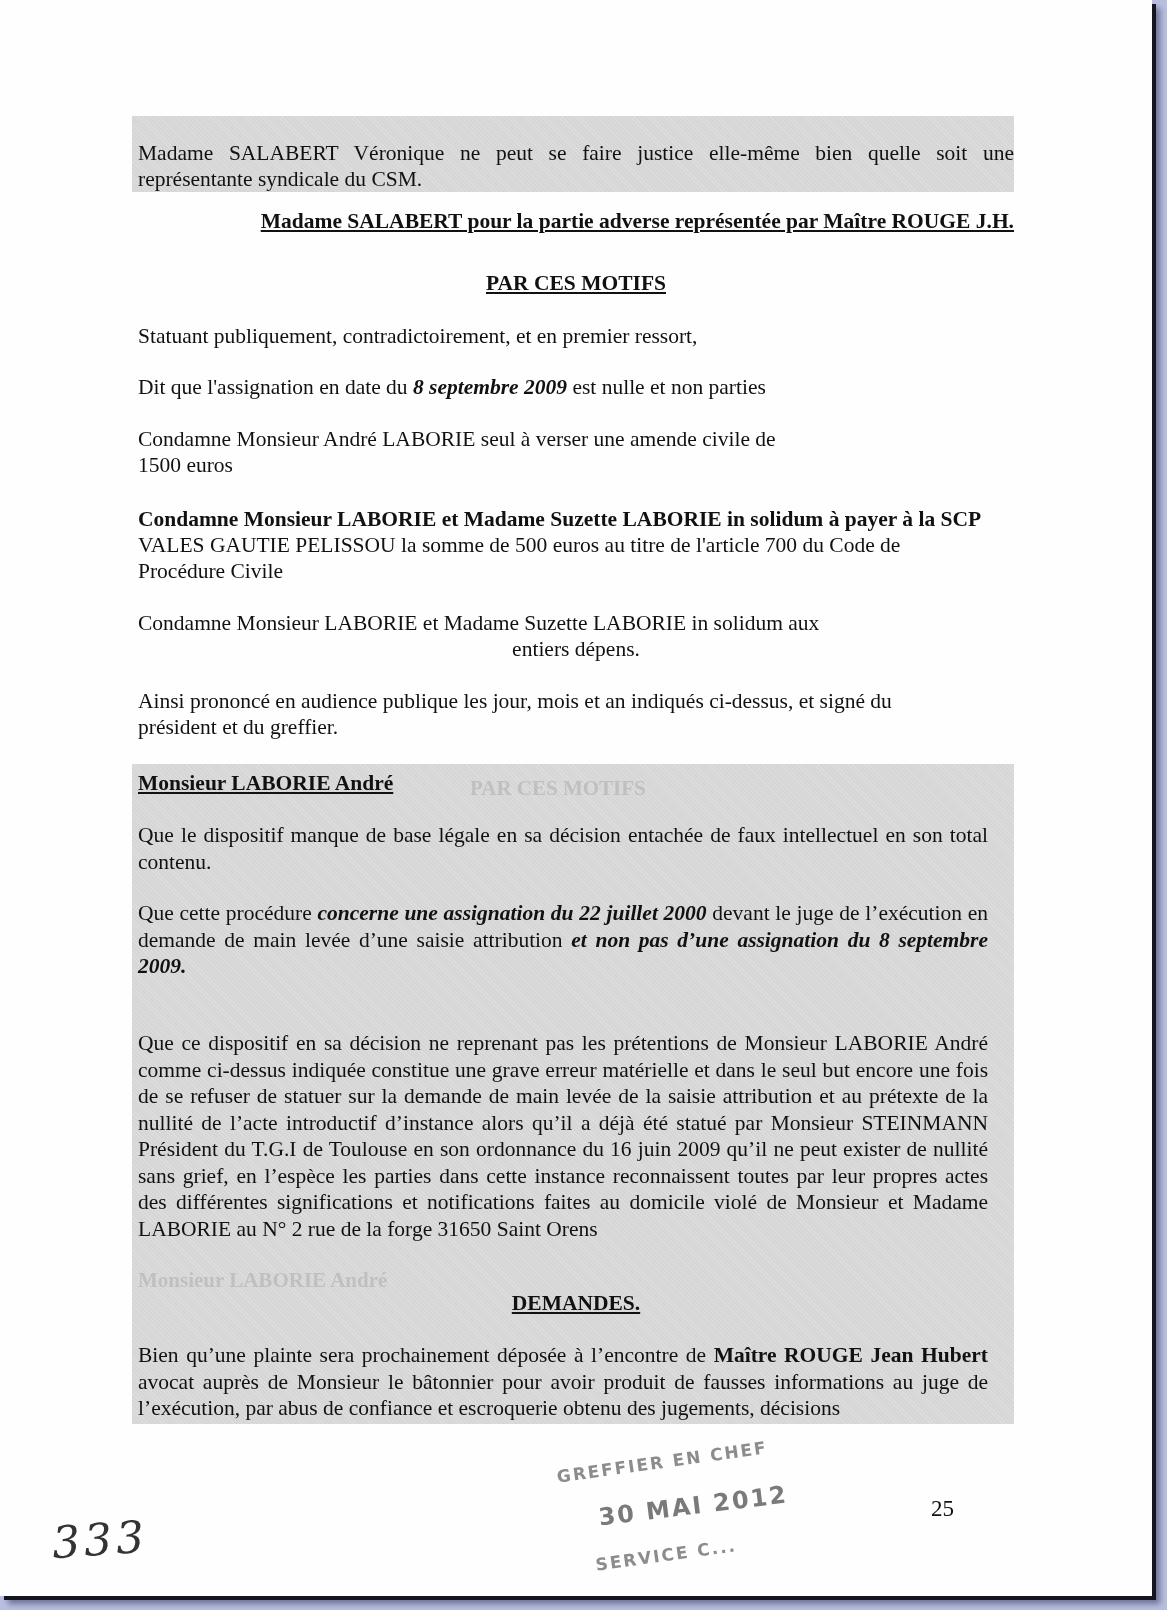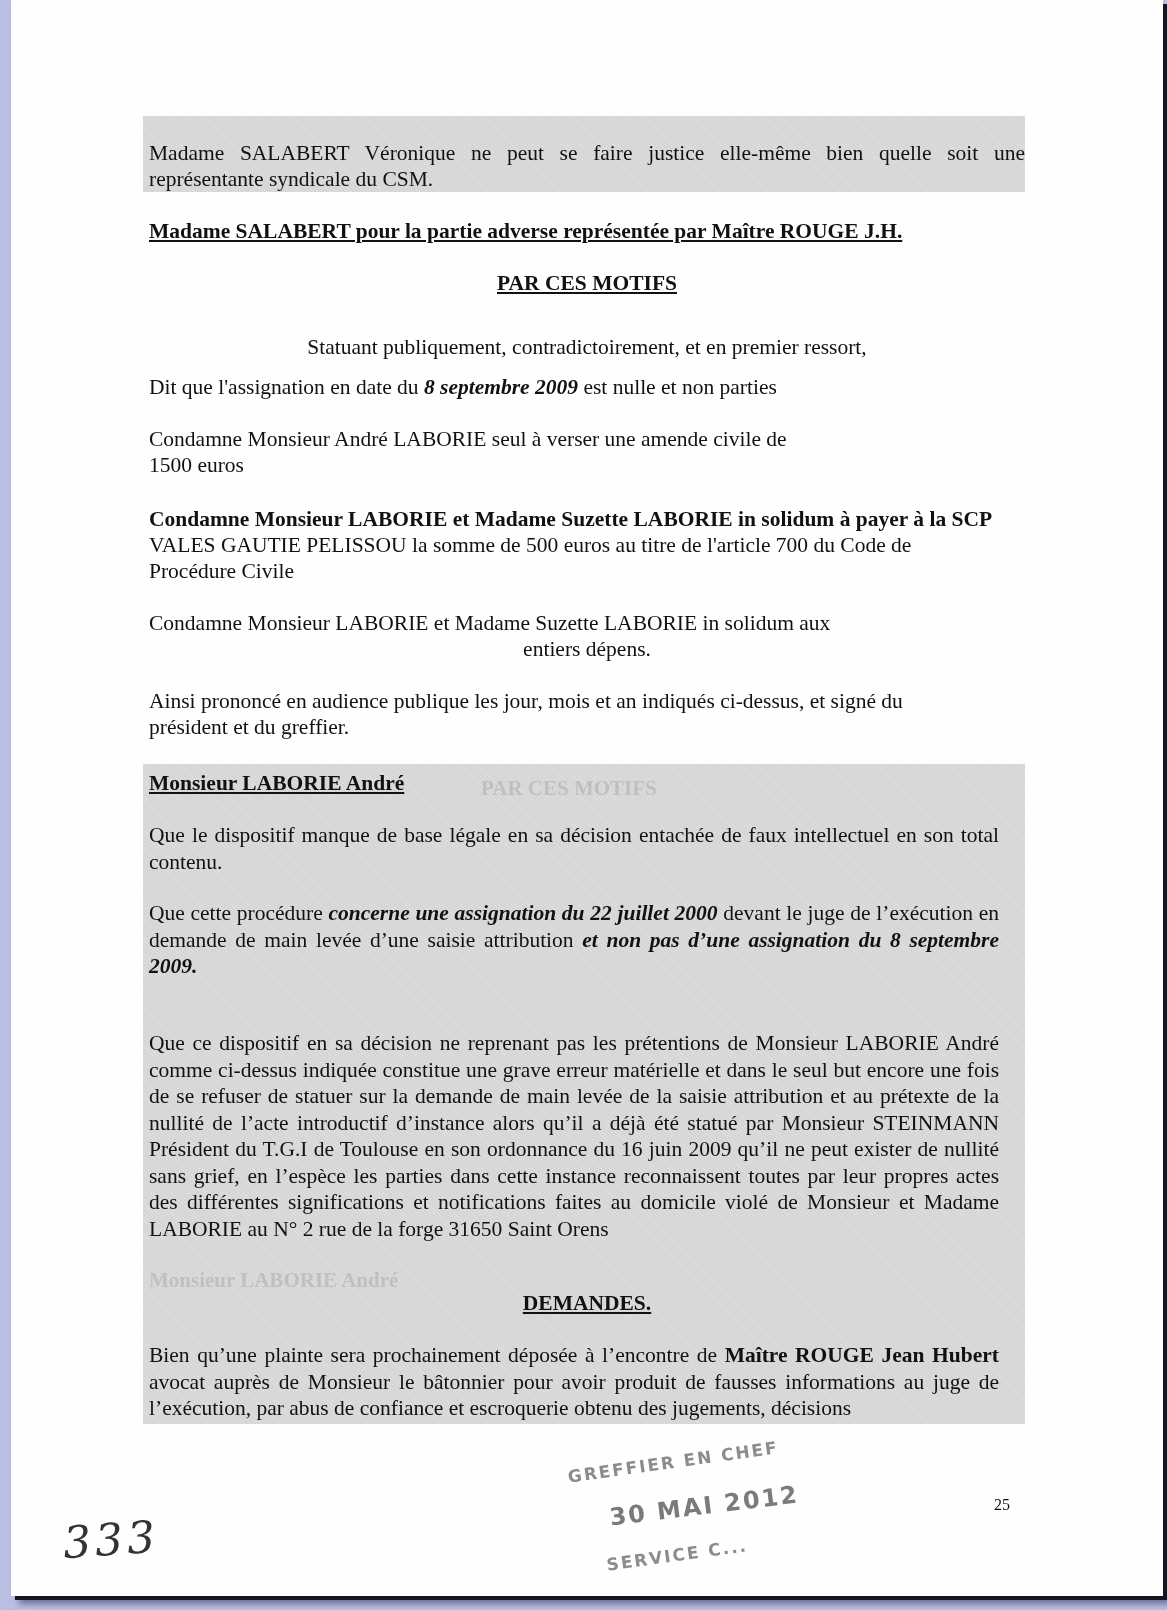--- a/index.html
+++ b/index.html
@@ -6,39 +6,38 @@
   body {
     width: 1167px; height: 1610px; position: relative; overflow: hidden;
     background: #b9bfe0;
     font-family: "Liberation Serif", "DejaVu Serif", serif;
     color: #111;
   }
   .page {
     position: absolute; left: 0; top: 0; width: 1152px; height: 1596px;
     background: #fefefe;
     box-shadow: 4px 4px 0 #15151f, 8px 8px 6px #6f7396;
-    margin-left: 11px;
   }
   .shade {
     position: absolute; left: 132px; width: 882px;
     background-color: #d6d6d6;
     background-image: repeating-linear-gradient(45deg, rgba(255,255,255,0.18) 0 1px, rgba(0,0,0,0) 1px 3px);
   }
   .txt {
     position: absolute; left: 138px; width: 876px;
     font-size: 21.5px; line-height: 26.5px;
   }
   .just { text-align: justify; text-align-last: left; }
   .just-full { text-align: justify; text-align-last: justify; }
   .heading { font-weight: bold; text-decoration: underline; }
   .center { text-align: center; }
   .bi { font-weight: bold; font-style: italic; text-align: center; }
   .b { font-weight: bold; }
   .pnum {
-    position: absolute; left: 983px; top: 1496px; font-size: 16px;
+    position: absolute; left: 931px; top: 1496px; font-size: 23px;
   }
   .hand {
     position: absolute; left: 52px; top: 1514px; font-size: 44px;
     font-family: "DejaVu Serif", serif; font-style: italic; color: #333;
     letter-spacing: 4px; transform: rotate(-4deg);
   }
   .stamp {
     position: absolute; font-family: "DejaVu Sans", sans-serif; color: #8c8c8c;
     font-weight: bold; letter-spacing: 2px;
   }
@@ -51,25 +50,25 @@
 </style>
 </head>
 <body>
 
 <div class="page">
 
   <div class="shade" style="top:116px; height:76px;"></div>
   <div class="txt just-full" style="top:140px;">Madame SALABERT Véronique ne peut se faire justice elle-même bien quelle soit une</div>
   <div class="txt" style="top:166px;">représentante syndicale du CSM.</div>
 
-  <div class="txt heading" style="top:218px;">Madame SALABERT pour la partie adverse représentée par Maître ROUGE J.H.</div>
+  <div class="txt heading" style="top:208px;text-align:right;">Madame SALABERT pour la partie adverse représentée par Maître ROUGE J.H.</div>
 
   <div class="txt heading center" style="top:270px;">PAR CES MOTIFS</div>
 
-  <div class="txt" style="top:334px;text-align:center;">Statuant publiquement, contradictoirement, et en premier ressort,</div>
+  <div class="txt" style="top:323px;">Statuant publiquement, contradictoirement, et en premier ressort,</div>
 
   <div class="txt" style="top:374px;"><span>Dit que l'assignation en date du </span><span class="bi">8 septembre 2009</span><span> est nulle et non parties</span></div>
 
   <div class="txt" style="top:426px;">Condamne Monsieur André LABORIE seul à verser une amende civile de</div>
   <div class="txt" style="top:452px;">1500 euros</div>
 
   <div class="txt" style="top:506px;font-weight:bold;">Condamne Monsieur LABORIE et Madame Suzette LABORIE in solidum à payer à la SCP</div>
   <div class="txt" style="top:532px;">VALES GAUTIE PELISSOU la somme de 500 euros au titre de l'article 700 du Code de</div>
   <div class="txt" style="top:558px;">Procédure Civile</div>
 

